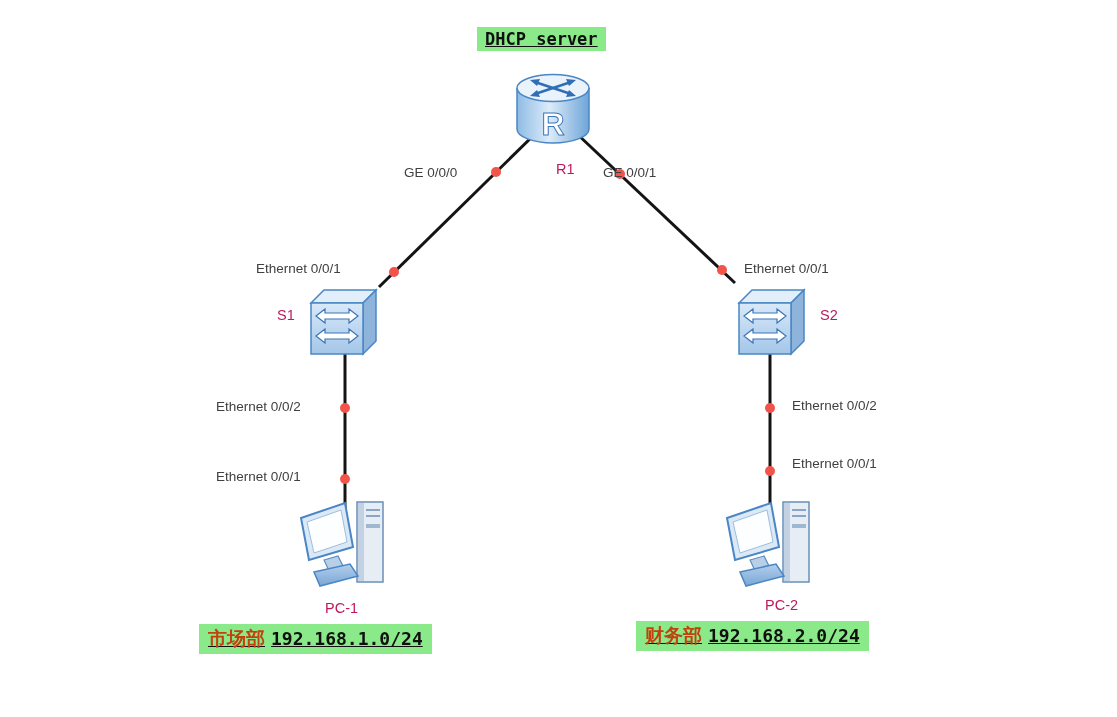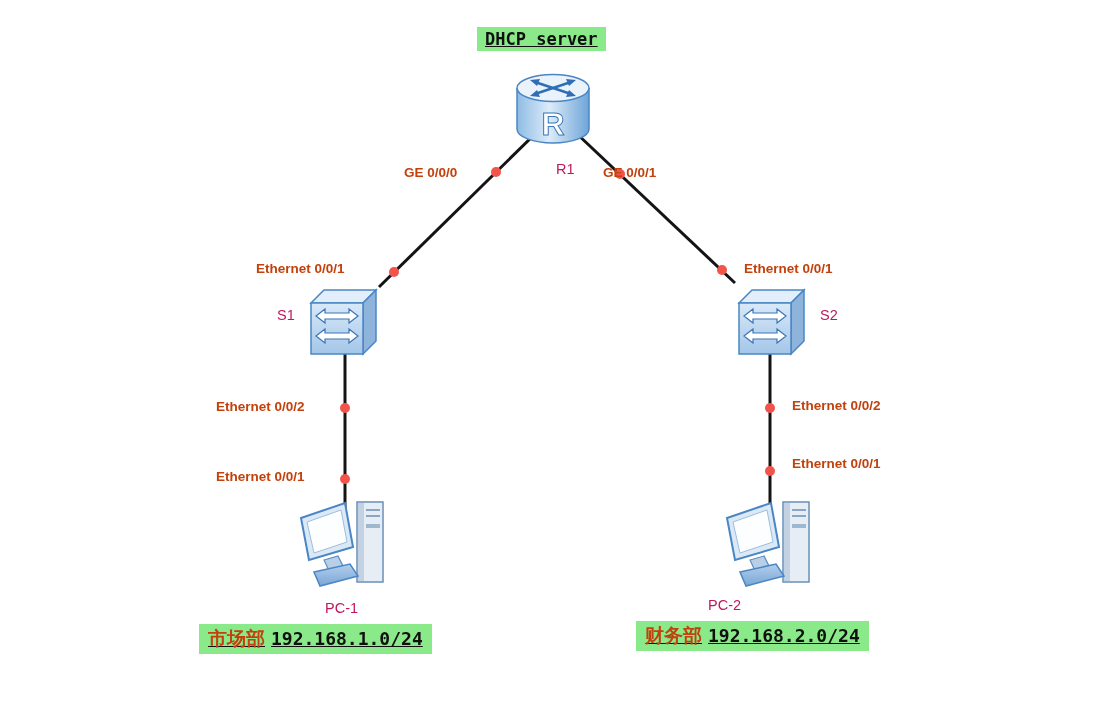--- a/index.html
+++ b/index.html
@@ -12,22 +12,22 @@
   }
   .canvas { position: absolute; inset: 0; }
   .links { position: absolute; left: 0; top: 0; }
   .links line { stroke: var(--link, #141414); stroke-width: 3; }
   .dot {
     position: absolute; width: 10px; height: 10px; border-radius: 50%;
     background: var(--dot, #f2544b);
   }
   .device { position: absolute; line-height: 0; }
   .portlabel {
-    position: absolute; font-size: 13.5px; font-weight: 700;
-    color: #c2410c; white-space: nowrap;
+    position: absolute; font-size: 13.5px; font-weight: 400;
+    color: #404040; white-space: nowrap;
   }
   .nodelabel {
     position: absolute; font-size: 14.5px; color: #be185d; white-space: nowrap;
   }
   .tag {
     position: absolute; background: var(--label-bg, #8aea8a);
     padding: 2px 8px; white-space: nowrap; color: #101010; text-decoration: underline;
   }
   .mono {
     font-family: "DejaVu Sans Mono", "Liberation Mono", monospace;
@@ -158,21 +158,21 @@
   <div class="portlabel" style="left:256px;top:261px">Ethernet 0/0/1</div>
   <div class="nodelabel" style="left:277px;top:307px">S1</div>
   <div class="portlabel" style="left:216px;top:399px">Ethernet 0/0/2</div>
   <div class="portlabel" style="left:216px;top:469px">Ethernet 0/0/1</div>
   <div class="nodelabel" style="left:325px;top:600px">PC-1</div>
 
   <div class="portlabel" style="left:744px;top:261px">Ethernet 0/0/1</div>
   <div class="nodelabel" style="left:820px;top:307px">S2</div>
   <div class="portlabel" style="left:792px;top:398px">Ethernet 0/0/2</div>
   <div class="portlabel" style="left:792px;top:456px">Ethernet 0/0/1</div>
-  <div class="nodelabel" style="left:708px;top:597px">PC-2</div>
+  <div class="nodelabel" style="left:765px;top:597px">PC-2</div>
 
   <div class="tag subnet" style="left:199px;top:624px">
     <span class="dept">市场部</span><span class="cidr">192.168.1.0/24</span>
   </div>
 
   <div class="tag subnet" style="left:636px;top:621px">
     <span class="dept">财务部</span><span class="cidr">192.168.2.0/24</span>
   </div>
 
 </div>

